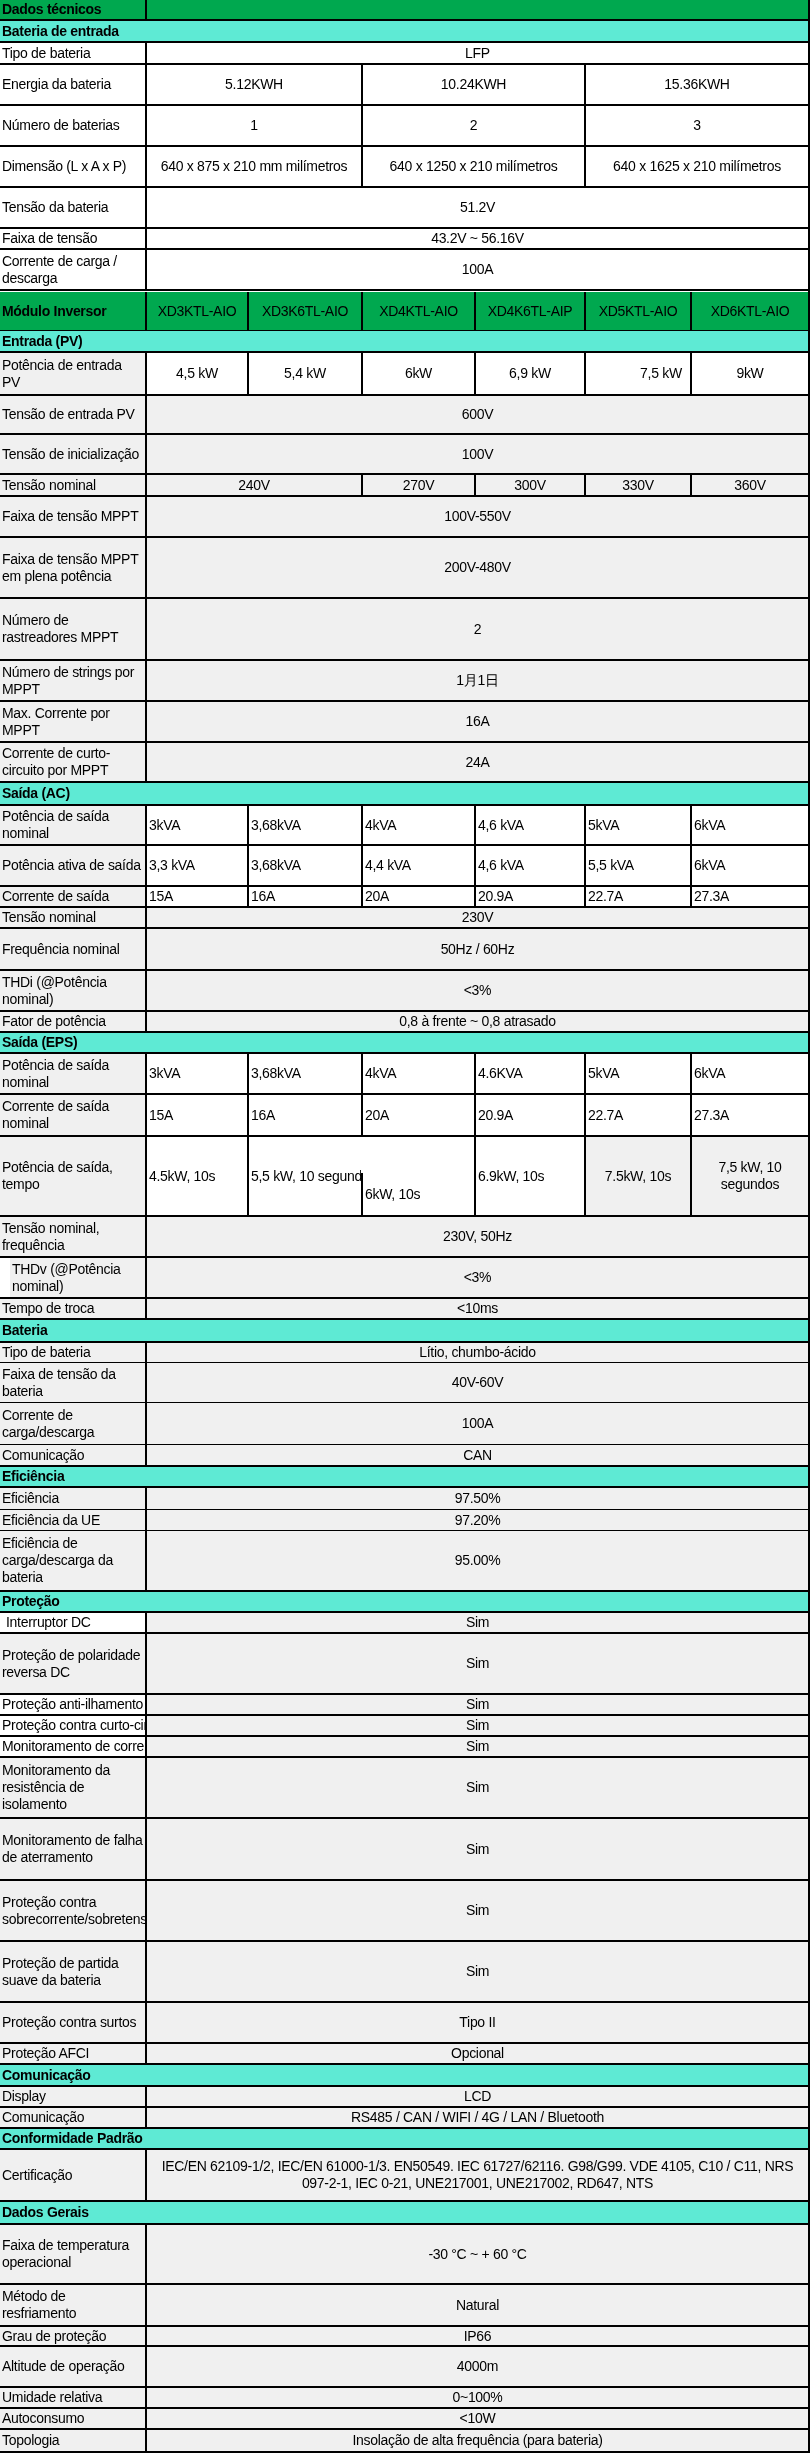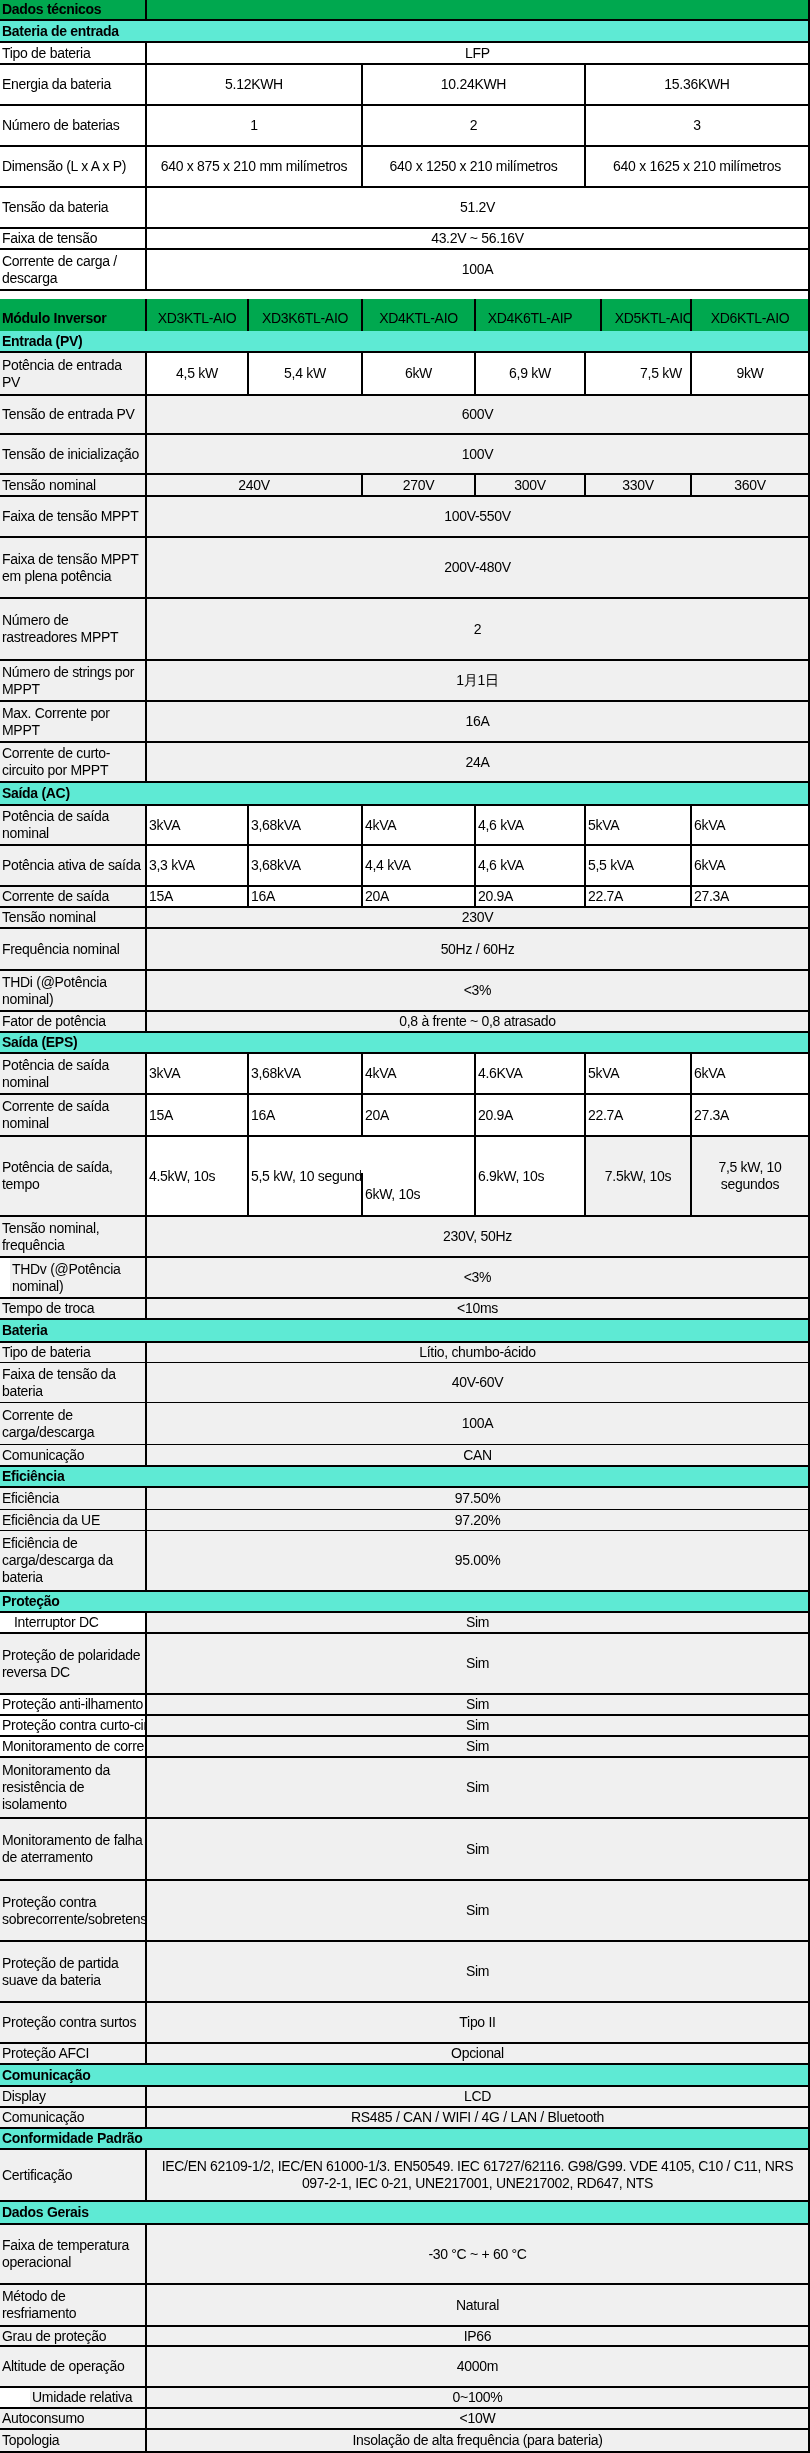--- a/index.html
+++ b/index.html
@@ -108,37 +108,37 @@
       </div>
     </div>
     <div class="row " style="top: 250px; height: 41px;">
       <div class="cell left white" style="left: 0px; width: 145px;">
         <span>Corrente de carga / descarga</span>
       </div>
       <div class="cell center white" style="left: 145px; width: 663px;">
         <span>100A</span>
       </div>
     </div>
-    <div class="row green" style="top: 299px; height: 40px;">
+    <div class="row green" style="top: 292px; height: 40px;">
       <div class="cell left bold nowrap" style="left: 0px; width: 145px;">
         <span>Módulo Inversor</span>
       </div>
       <div class="cell center nowrap" style="left: 145px; width: 102px;">
         <span>XD3KTL-AIO</span>
       </div>
       <div class="cell center nowrap" style="left: 247px; width: 114px;">
         <span>XD3K6TL-AIO</span>
       </div>
       <div class="cell center nowrap" style="left: 361px; width: 113px;">
         <span>XD4KTL-AIO</span>
       </div>
       <div class="cell center nowrap" style="left: 474px; width: 110px;">
         <span>XD4K6TL-AIP</span>
       </div>
-      <div class="cell center nowrap" style="left: 584px; width: 106px; margin-left: 16px;">
+      <div class="cell center nowrap" style="left: 584px; width: 106px;">
         <span>XD5KTL-AIO</span>
       </div>
       <div class="cell center nowrap" style="left: 690px; width: 118px;">
         <span>XD6KTL-AIO</span>
       </div>
     </div>
     <div class="row section" style="top: 331px; height: 22px;">
       <div class="cell left" style="left: 0px; width: 808px;">
         <span>Entrada (PV)</span>
       </div>
@@ -519,21 +519,21 @@
       <div class="cell center grey" style="left: 145px; width: 663px;">
         <span>95.00%</span>
       </div>
     </div>
     <div class="row section" style="top: 1592px; height: 21px;">
       <div class="cell left" style="left: 0px; width: 808px;">
         <span>Proteção</span>
       </div>
     </div>
     <div class="row " style="top: 1613px; height: 21px;">
-      <div class="cell left white" style="left: 12px; width: 150px;">
+      <div class="cell left white" style="left: 4px; width: 150px;">
         <span>Interruptor DC</span>
       </div>
       <div class="cell center grey" style="left: 145px; width: 663px;">
         <span>Sim</span>
       </div>
     </div>
     <div class="row " style="top: 1634px; height: 61px;">
       <div class="cell left grey" style="left: 0px; width: 145px;">
         <span>Proteção de polaridade reversa DC</span>
       </div>
@@ -678,21 +678,21 @@
     </div>
     <div class="row " style="top: 2347px; height: 41px;">
       <div class="cell left grey" style="left: 0px; width: 145px;">
         <span>Altitude de operação</span>
       </div>
       <div class="cell center grey" style="left: 145px; width: 663px;">
         <span>4000m</span>
       </div>
     </div>
     <div class="row " style="top: 2388px; height: 21px;">
-      <div class="cell left grey" style="left: 0px; width: 145px; margin-left: 30px;">
+      <div class="cell left grey" style="left: 0px; width: 145px;">
         <span>Umidade relativa</span>
       </div>
       <div class="cell center grey" style="left: 145px; width: 663px;">
         <span>0~100%</span>
       </div>
     </div>
     <div class="row " style="top: 2409px; height: 21px;">
       <div class="cell left grey" style="left: 0px; width: 145px;">
         <span>Autoconsumo</span>
       </div>

